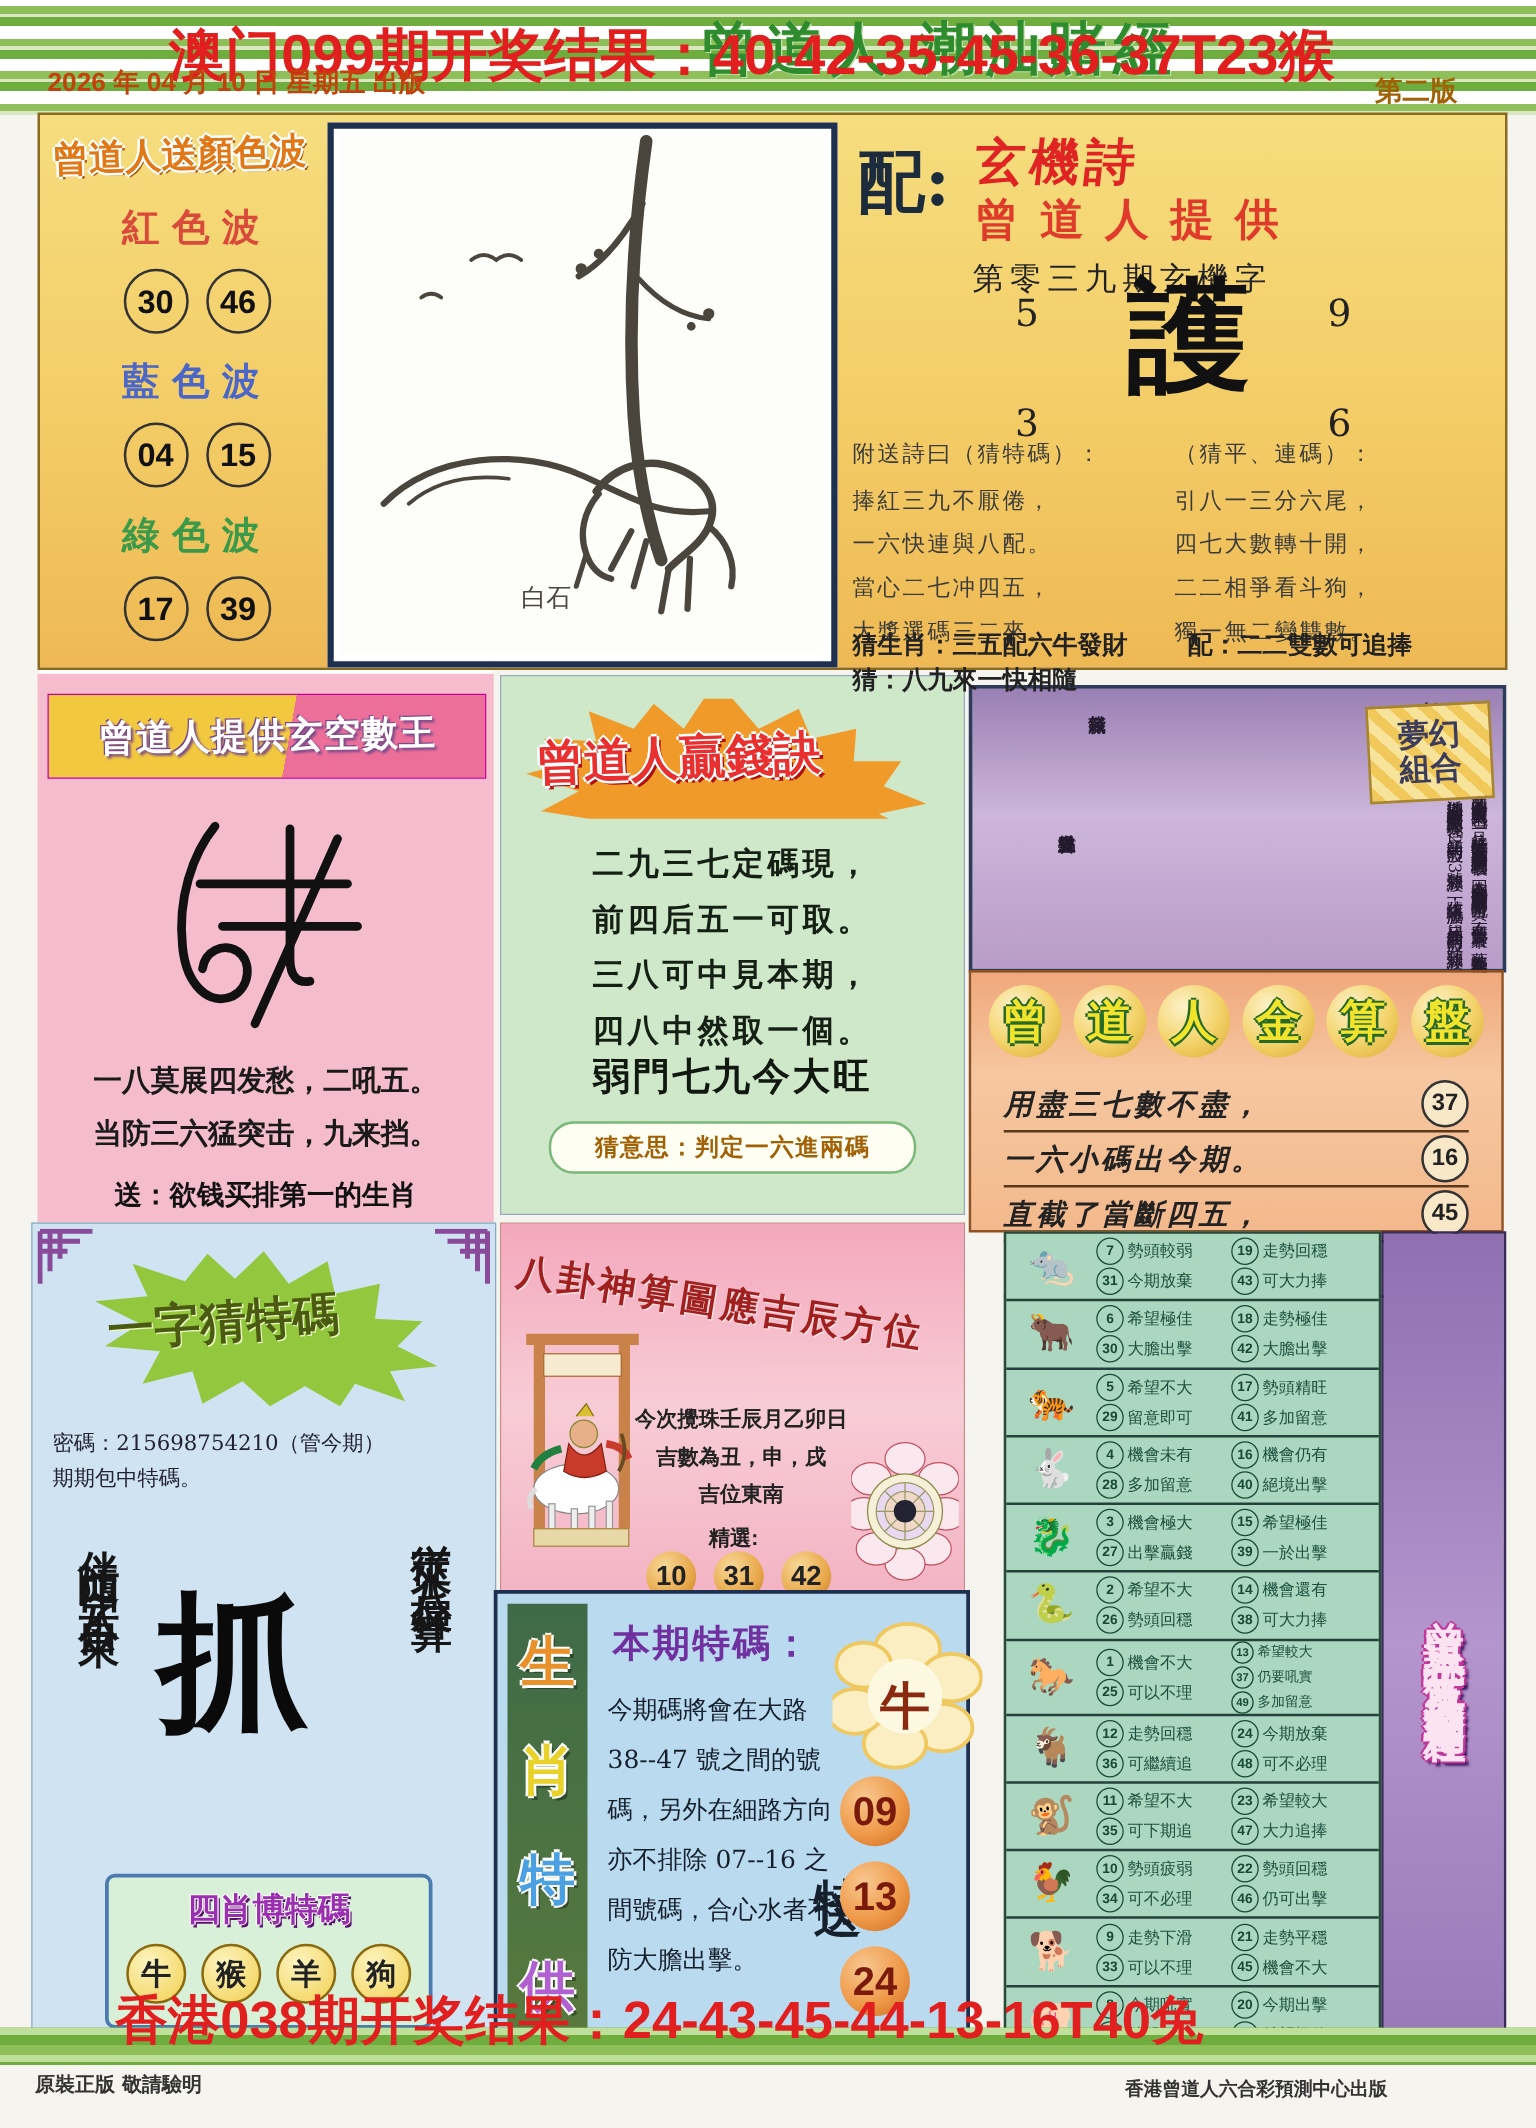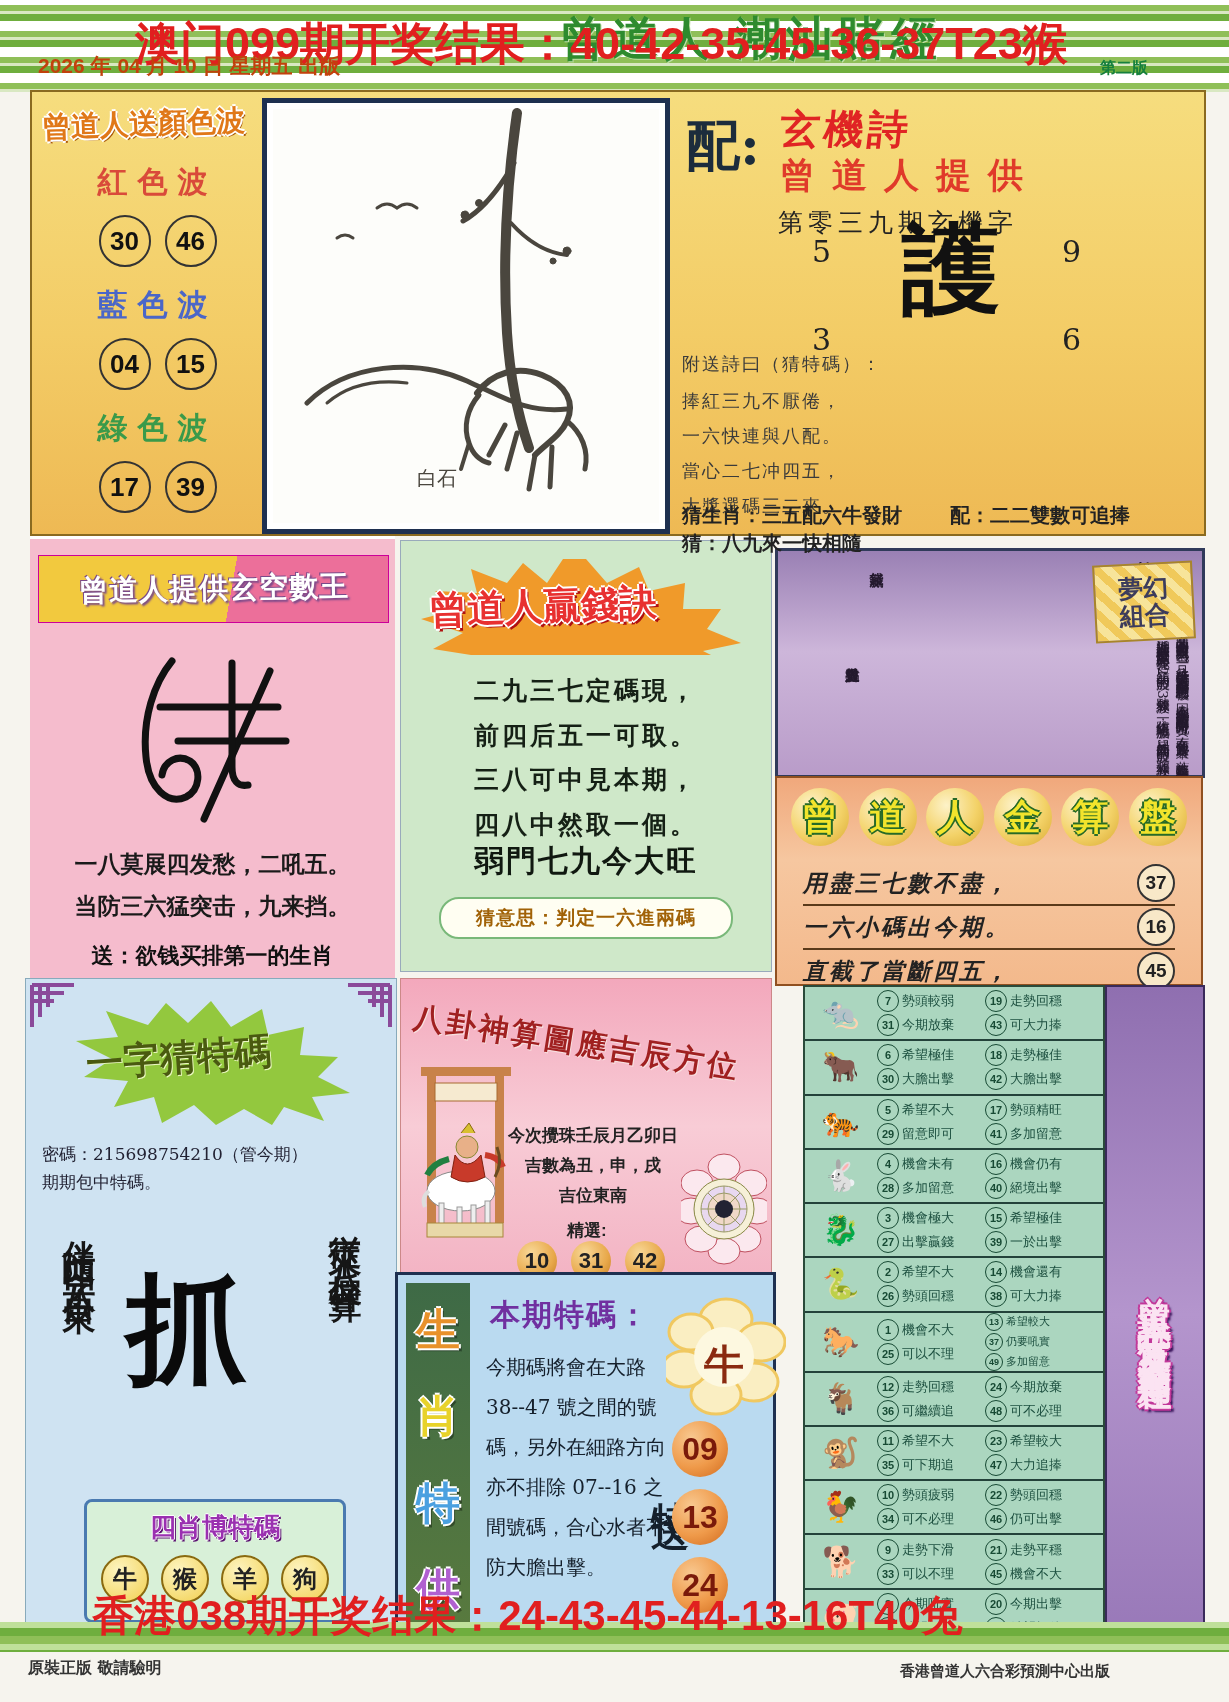--- a/index.html
+++ b/index.html
@@ -11,21 +11,21 @@
   .abs{position:absolute;}
 
   
   .hdr-stripes{left:0;top:0;width:1229px;height:92px;
     background:repeating-linear-gradient(180deg,#ffffff 0 5px,#8fbf58 5px 11px,#d9e8c2 11px 14px,#6fae3e 14px 21px,#ffffff 21px 26px);}
   .masthead-green{left:560px;top:8px;font-size:46px;font-weight:900;color:#2e8b2e;
     letter-spacing:6px;text-shadow:1px 1px 0 #bfe0a8;z-index:2;}
   .masthead-red{left:135px;top:14px;width:1070px;font-size:45px;font-weight:900;color:#e11f1f;
     z-index:3;letter-spacing:0px;white-space:nowrap;}
   .date-line{left:38px;top:52px;font-size:21px;font-weight:700;color:#c2410c;z-index:4;}
-  .edition{left:1100px;top:58px;font-size:16px;font-weight:700;color:#15803d;z-index:4;}
+  .edition{left:1100px;top:58px;font-size:22px;font-weight:700;color:#a16207;z-index:4;}
 
   
   .top-panel{left:30px;top:90px;width:1172px;height:442px;
     background:linear-gradient(180deg,#f6dd7e,#f3cc66 55%,#eeb954);
     border:2px solid #8a6a20;z-index:1;}
   .cw{left:8px;top:4px;width:235px;height:430px;}
   .cw-title{font-size:29px;font-weight:900;color:#e07818;
     text-shadow:-2px 0 #fff,2px 0 #fff,0 -2px #fff,0 2px #fff,2px 2px 0 #a85808;
     transform:rotate(-2deg);margin:8px 0 14px 2px;white-space:nowrap;}
   .cw-label{font-size:30px;font-weight:900;letter-spacing:10px;text-align:center;margin-top:18px;}
@@ -251,20 +251,29 @@
       <div class="abs mystic-big">護</div>
     </div>
     <div class="abs poems">
       <div class="poem-col">
         <div class="poem-title">附送詩曰（猜特碼）：</div>
         <div id="left-poem">
             <div>捧紅三九不厭倦，</div>
             <div>一六快連與八配。</div>
             <div>當心二七冲四五，</div>
             <div>大獎選碼三二來。</div>
+          </div>
+      </div>
+      <div class="poem-col">
+        <div class="poem-title">（猜平、連碼）：</div>
+        <div id="right-poem">
+            <div>引八一三分六尾，</div>
+            <div>四七大數轉十開，</div>
+            <div>二二相爭看斗狗，</div>
+            <div>獨一無二變雙數。</div>
           </div>
       </div>
     </div>
     <div class="abs guess-row">
       <span style="width:268px;">猜生肖：三五配六牛發財</span>
       <span>配：二二雙數可追捧</span>
     </div>
     <div class="abs guess-last">猜：八九來一快相隨</div>
   </div>
 </div>

